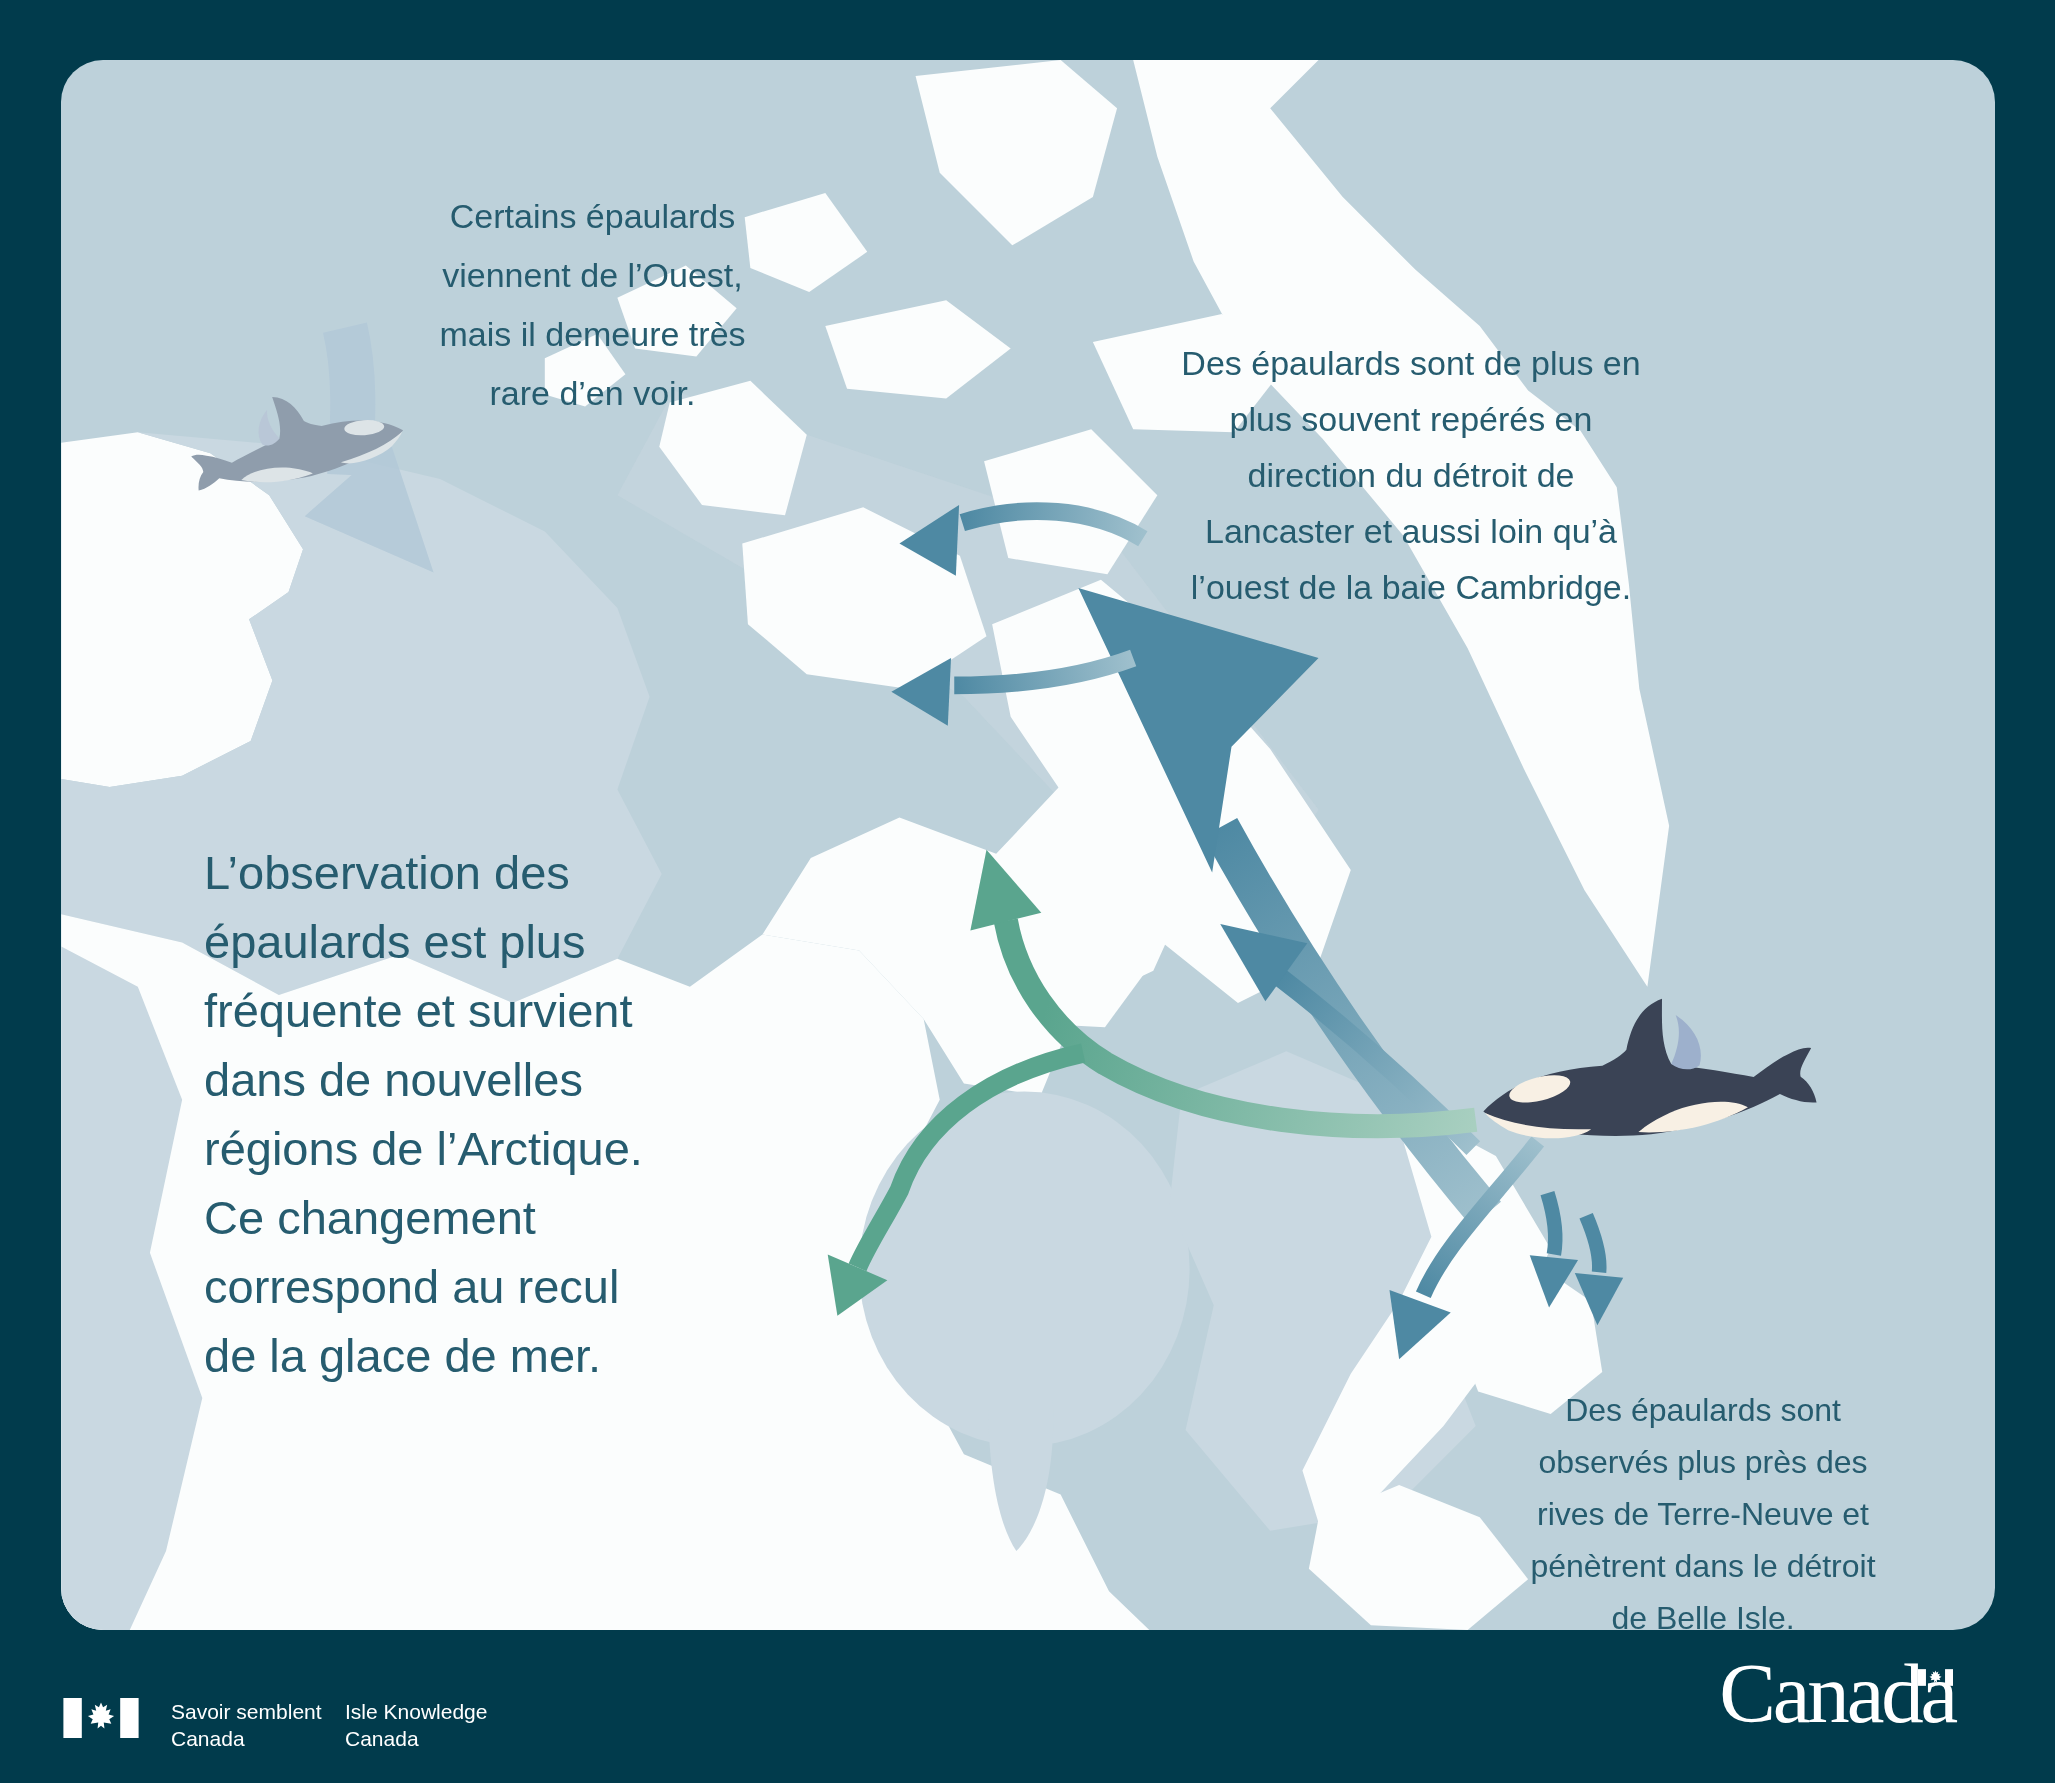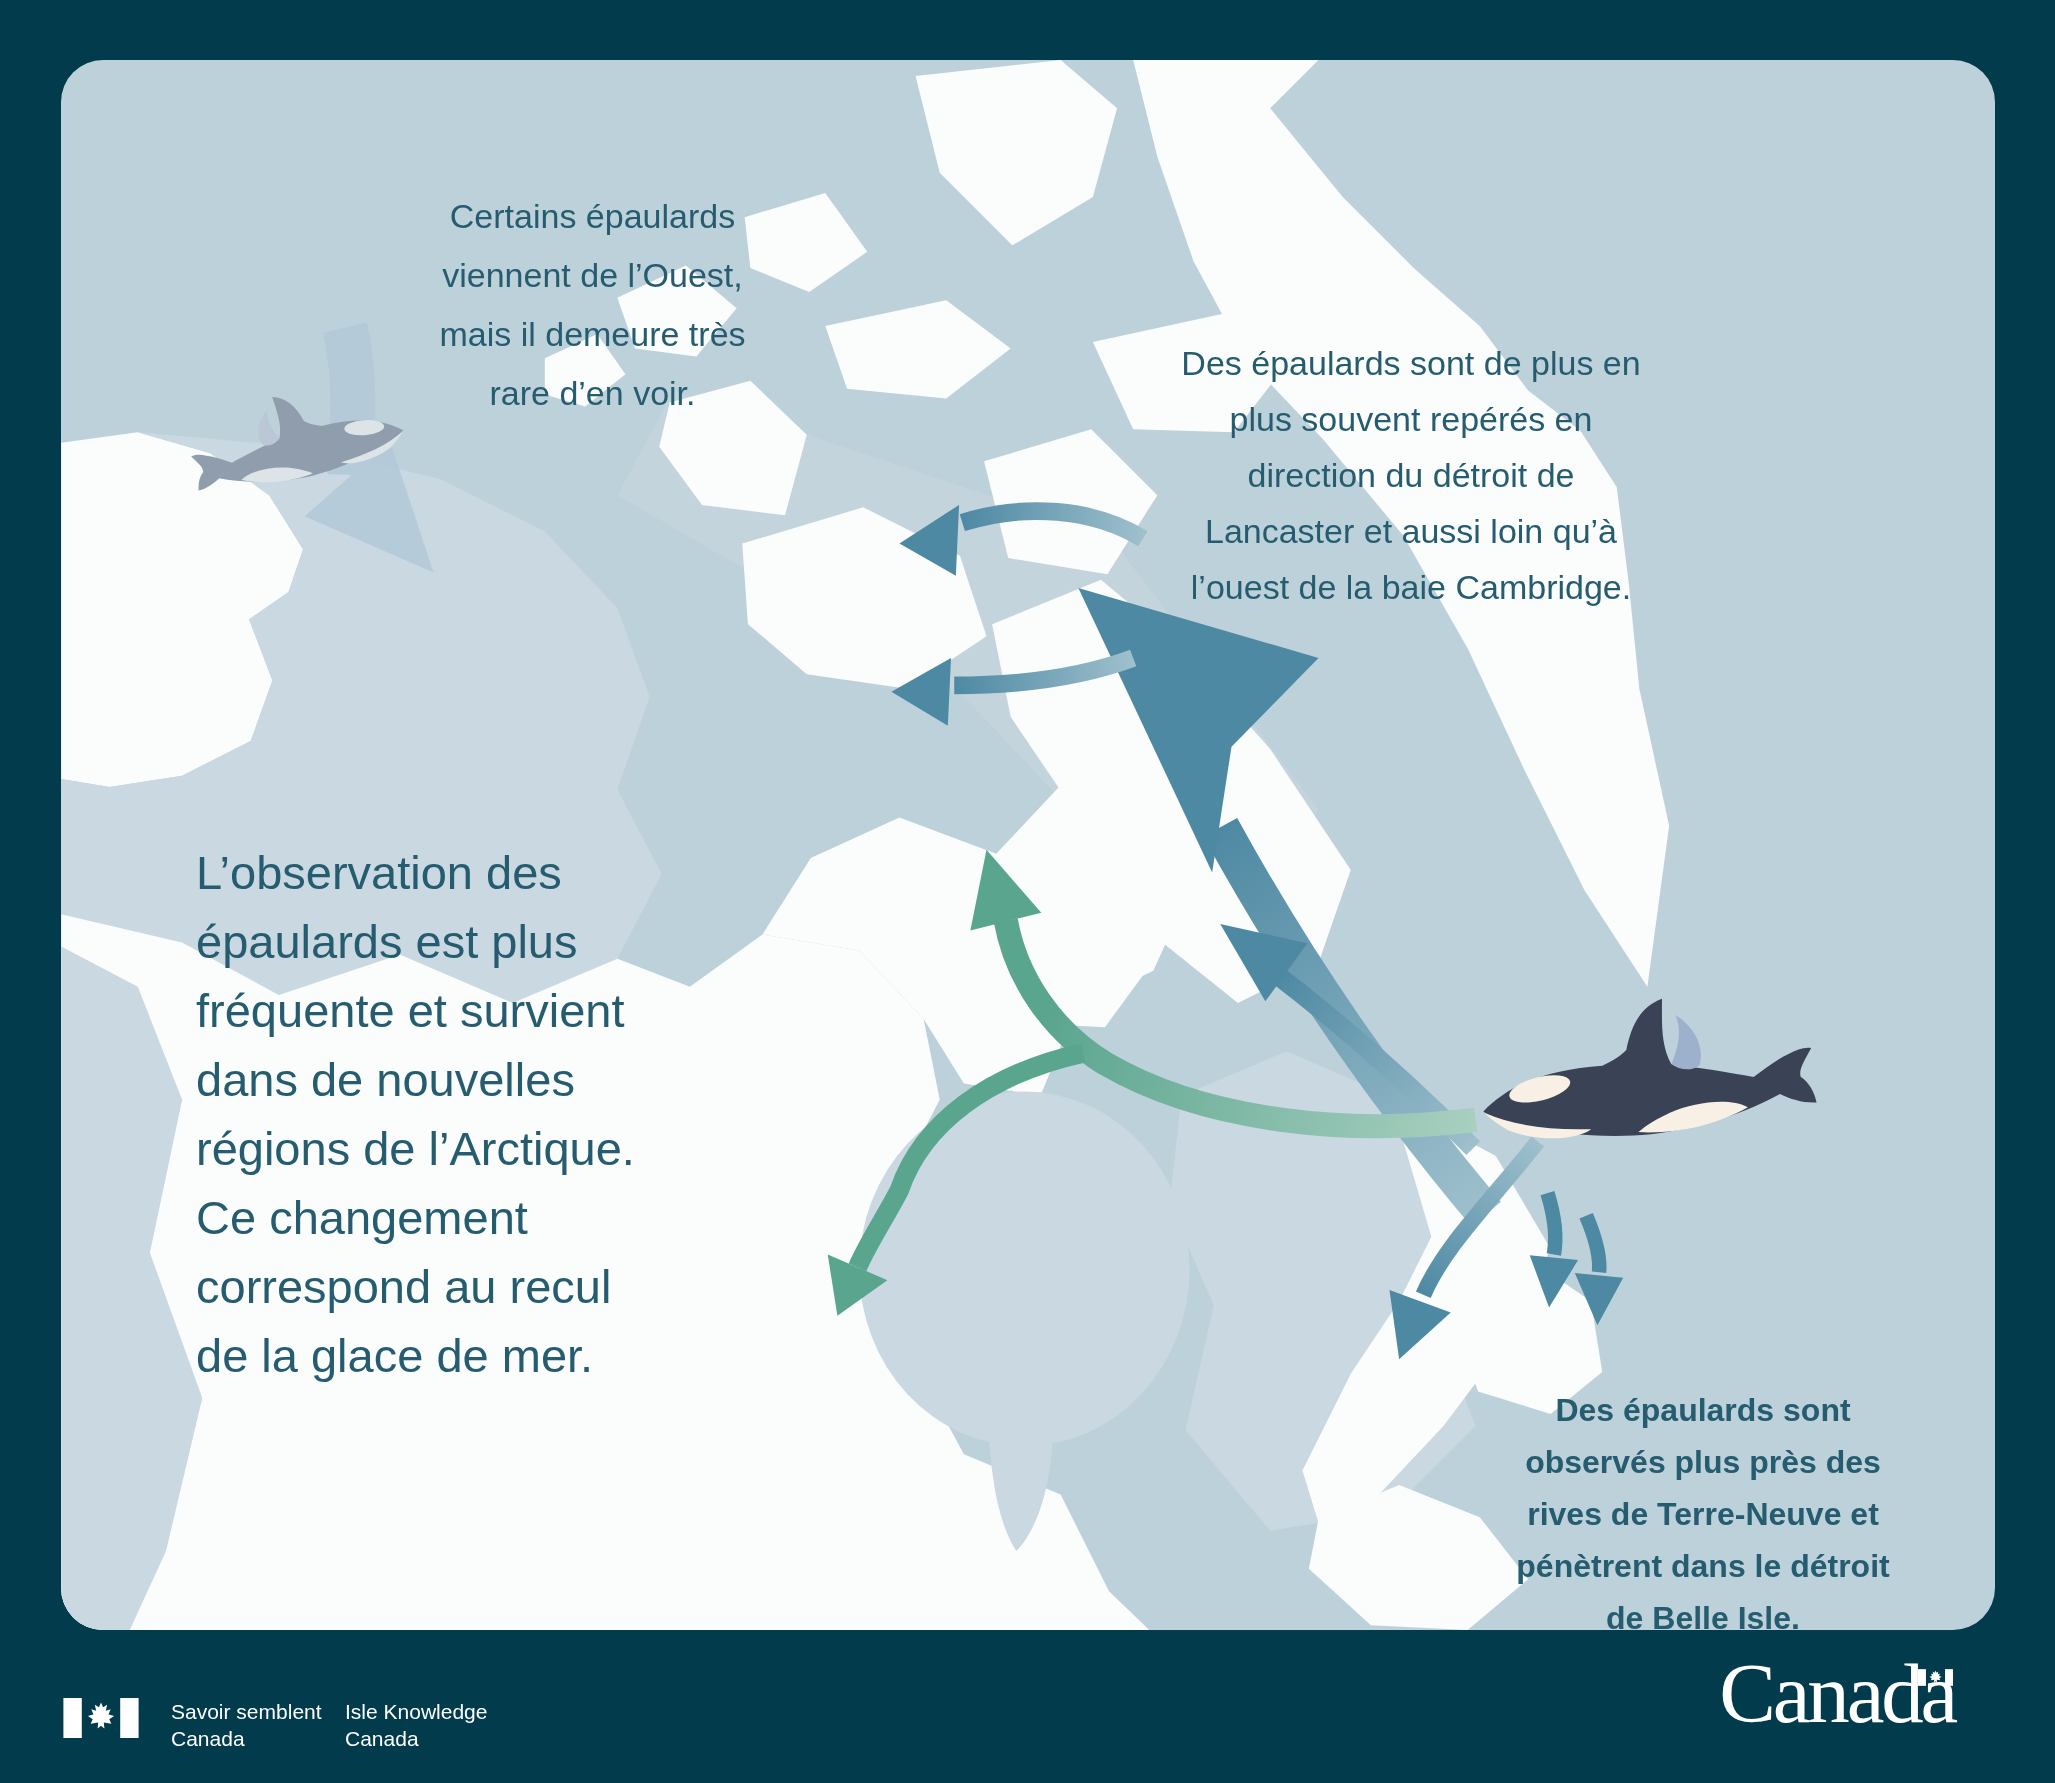--- a/index.html
+++ b/index.html
@@ -20,22 +20,22 @@
     position:absolute;text-align:center;white-space:pre-line;
     color:var(--ink,#265c6f);z-index:5;
   }
   .lead{
     position:absolute;text-align:left;white-space:pre-line;
     color:var(--ink,#265c6f);z-index:5;
   }
   #note-west{left:367px;top:187px;width:451px;font-size:34px;line-height:59px;}
   #note-lancaster{left:1137px;top:335px;width:548px;font-size:34px;line-height:56px;}
   #note-hudson{left:680px;top:1131px;width:500px;font-size:32px;line-height:52px;}
-  #note-belleisle{left:1453px;top:1384px;width:500px;font-size:32px;line-height:52px;font-weight:bold;}
-  #note-main{left:196px;top:838px;width:742px;font-size:47px;line-height:69px;}
+  #note-belleisle{left:1453px;top:1384px;width:500px;font-size:32px;line-height:52px;}
+  #note-main{left:204px;top:838px;width:742px;font-size:47px;line-height:69px;}
   .footer{position:absolute;left:0;top:1630px;width:2056px;height:154px;z-index:6;}
   .flagbox{position:absolute;left:63px;top:1698px;width:76px;height:40px;z-index:7;}
   .org{
     position:absolute;top:1698px;color:#ffffff;font-size:21px;line-height:27px;
     white-space:pre-line;z-index:7;
   }
   #org-fr{left:171px;}
   #org-en{left:345px;}
   .wordmark{
     position:absolute;top:1651px;right:101px;height:97px;z-index:7;

